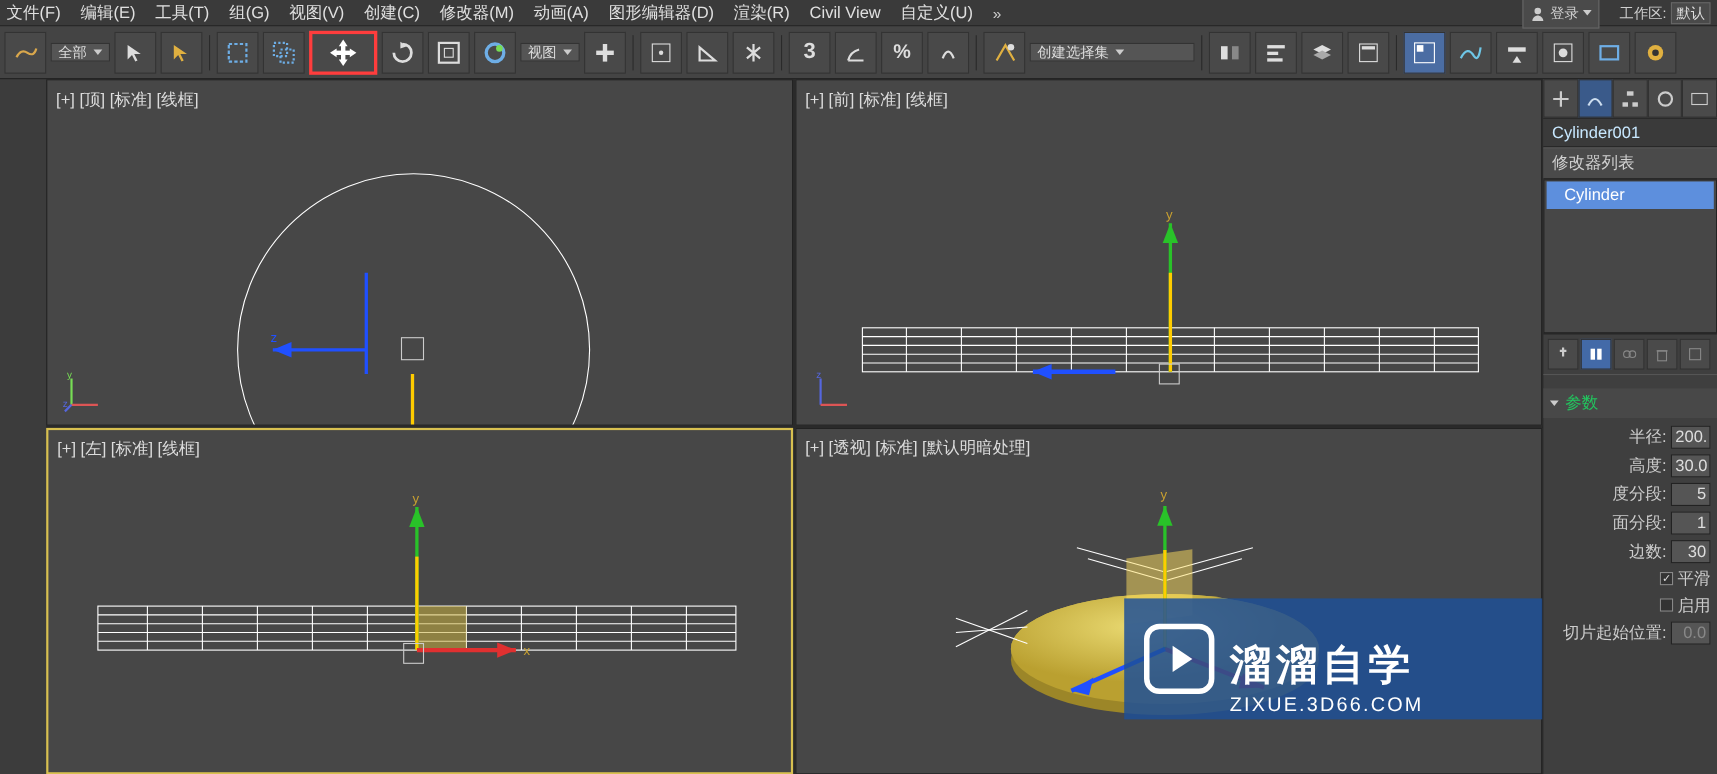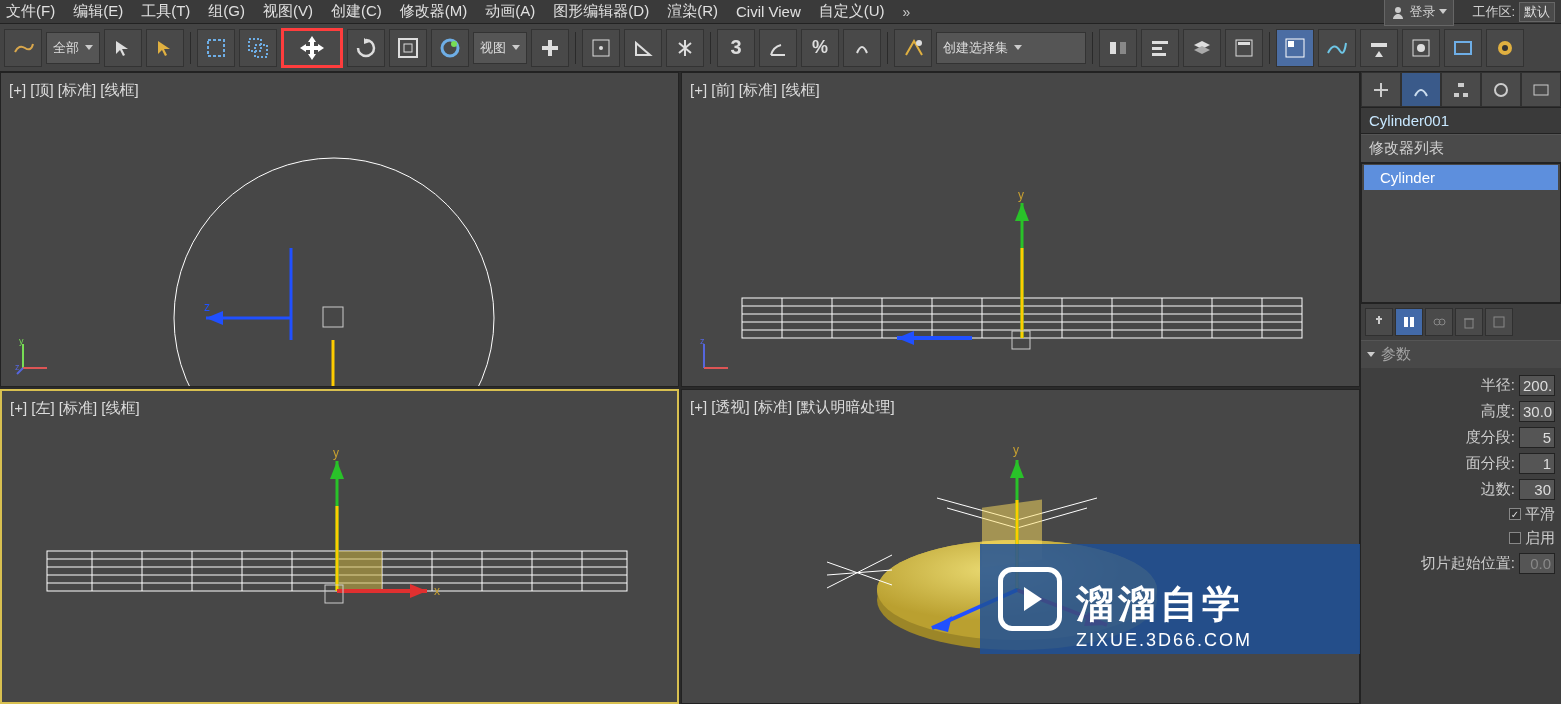--- a/index.html
+++ b/index.html
@@ -6,41 +6,41 @@
 body { width: 1561px; height: 704px; background: #3c3c3c; color: #d0d0d0; overflow: hidden; font-size: 13px; }
 .menubar { display: flex; align-items: center; height: 24px; background: #3a3a3a; padding: 0 6px; gap: 18px; border-bottom: 1px solid #222; }
 .menubar .menu-item { color: #e0e0e0; font-size: 15px; white-space: nowrap; cursor: pointer; }
 .menubar .spacer { flex: 1; }
 .menubar .signin-wrap { display: flex; align-items: center; gap: 4px; border: 1px solid #666; padding: 0 6px; height: 29px; background: #4a4a4a; }
 .menubar .workspace { display: flex; align-items: center; gap: 4px; }
 .menubar .ws-sel { background: #4a4a4a; border: 1px solid #666; padding: 0 4px; height: 20px; color: #ddd; }
 .toolbar { display: flex; align-items: center; height: 48px; background: #444; border-bottom: 1px solid #222; padding-left: 4px; gap: 4px; }
 .tb-btn { width: 38px; height: 38px; background: #494949; border: 1px solid #333; display: flex; align-items: center; justify-content: center; cursor: pointer; }
 .tb-btn.highlight { border: 3px solid #ff3d3d; width: 62px; height: 40px; }
-.tb-sel { height: 32px; background: #555; color: #ddd; border: 1px solid #333; padding: 0 6px; display: flex; align-items: center; gap: 6px; }
+.tb-sel { height: 17px; background: #555; color: #ddd; border: 1px solid #333; padding: 0 6px; display: flex; align-items: center; gap: 6px; }
 .tb-sel .caret { border-left: 4px solid transparent; border-right: 4px solid transparent; border-top: 5px solid #ccc; }
 .divider-v { width: 1px; height: 32px; background: #2a2a2a; margin: 0 2px; }
-.main { display: flex; height: calc(704px - 24px - 48px); }
+.main { display: flex; height: calc(704px - 24px - 48px); padding-left: 42px; }
 .viewports { width: 1360px; display: grid; grid-template-columns: 1fr 1fr; grid-template-rows: 1fr 1fr; gap: 2px; background: #2a2a2a; position: relative; }
 .viewport { background: #474747; position: relative; overflow: hidden; border: 1px solid #222; }
 .viewport.active { border: 2px solid #d8c050; }
 .vp-label { position: absolute; top: 8px; left: 8px; color: #dcdcdc; font-size: 15px; }
 .axis-indicator { position: absolute; bottom: 10px; left: 14px; width: 40px; height: 40px; }
 .side-panel { flex: 1; background: #3f3f3f; display: flex; flex-direction: column; border-left: 1px solid #222; }
 .panel-tabs { display: flex; height: 36px; border-bottom: 1px solid #222; }
 .panel-tab { flex: 1; display: flex; align-items: center; justify-content: center; background: #4a4a4a; border: 1px solid #303030; cursor: pointer; }
 .obj-name { padding: 4px 8px; color: #c8e8ff; font-size: 15px; background: #3a3a3a; border-bottom: 1px solid #222; }
 .mod-header { background: #4a4a4a; padding: 4px 8px; font-size: 15px; border-top: 1px solid #555; border-bottom: 1px solid #222; }
 .mod-item { background: #5d8fdd; color: #fff; padding: 4px 16px; font-size: 15px; margin: 1px 2px; }
 .mod-stack { height: 140px; background: #474747; border: 1px solid #222; margin: 0; overflow: auto; }
 .mod-toolbar { display: flex; gap: 2px; padding: 4px; border-top: 1px solid #222; }
 .mod-tb-btn { width: 28px; height: 28px; background: #4a4a4a; border: 1px solid #303030; display: flex; align-items: center; justify-content: center; }
 .mod-tb-btn.active { background: #436aa8; }
 .rollout { border-top: 1px solid #555; }
-.rollout-header { display: flex; align-items: center; gap: 6px; padding: 4px 6px; background: #484848; color: #a3a3a3; font-size: 15px; }
+.rollout-header { display: flex; align-items: center; gap: 6px; padding: 4px 6px; background: #484848; color: #22c55e; font-size: 15px; margin-top: 12px; }
 .rollout-body { padding: 4px 6px; font-size: 15px; }
 .param-row { display: flex; justify-content: flex-end; align-items: center; gap: 4px; height: 26px; }
 .param-label { color: #ccc; text-align: right; }
 .param-val { width: 36px; background: #555; border: 1px solid #222; color: #ddd; padding: 1px 3px; text-align: right; }
 .check-row { display: flex; justify-content: flex-end; align-items: center; gap: 4px; height: 24px; }
 .chk { width: 12px; height: 12px; border: 1px solid #888; background: #333; display: inline-flex; align-items: center; justify-content: center; }
 .chk.on::after { content: "✓"; font-size: 10px; color: #ddd; }
 svg { display: block; }
 .watermark { position: absolute; right: 0; bottom: 50px; width: 380px; height: 110px; background: rgba(30,80,150,0.85); display: flex; align-items: center; gap: 14px; padding-left: 18px; pointer-events: none; }
 .watermark .wm-logo { width: 64px; height: 64px; border: 5px solid #fff; border-radius: 14px; display: flex; align-items: center; justify-content: center; }

